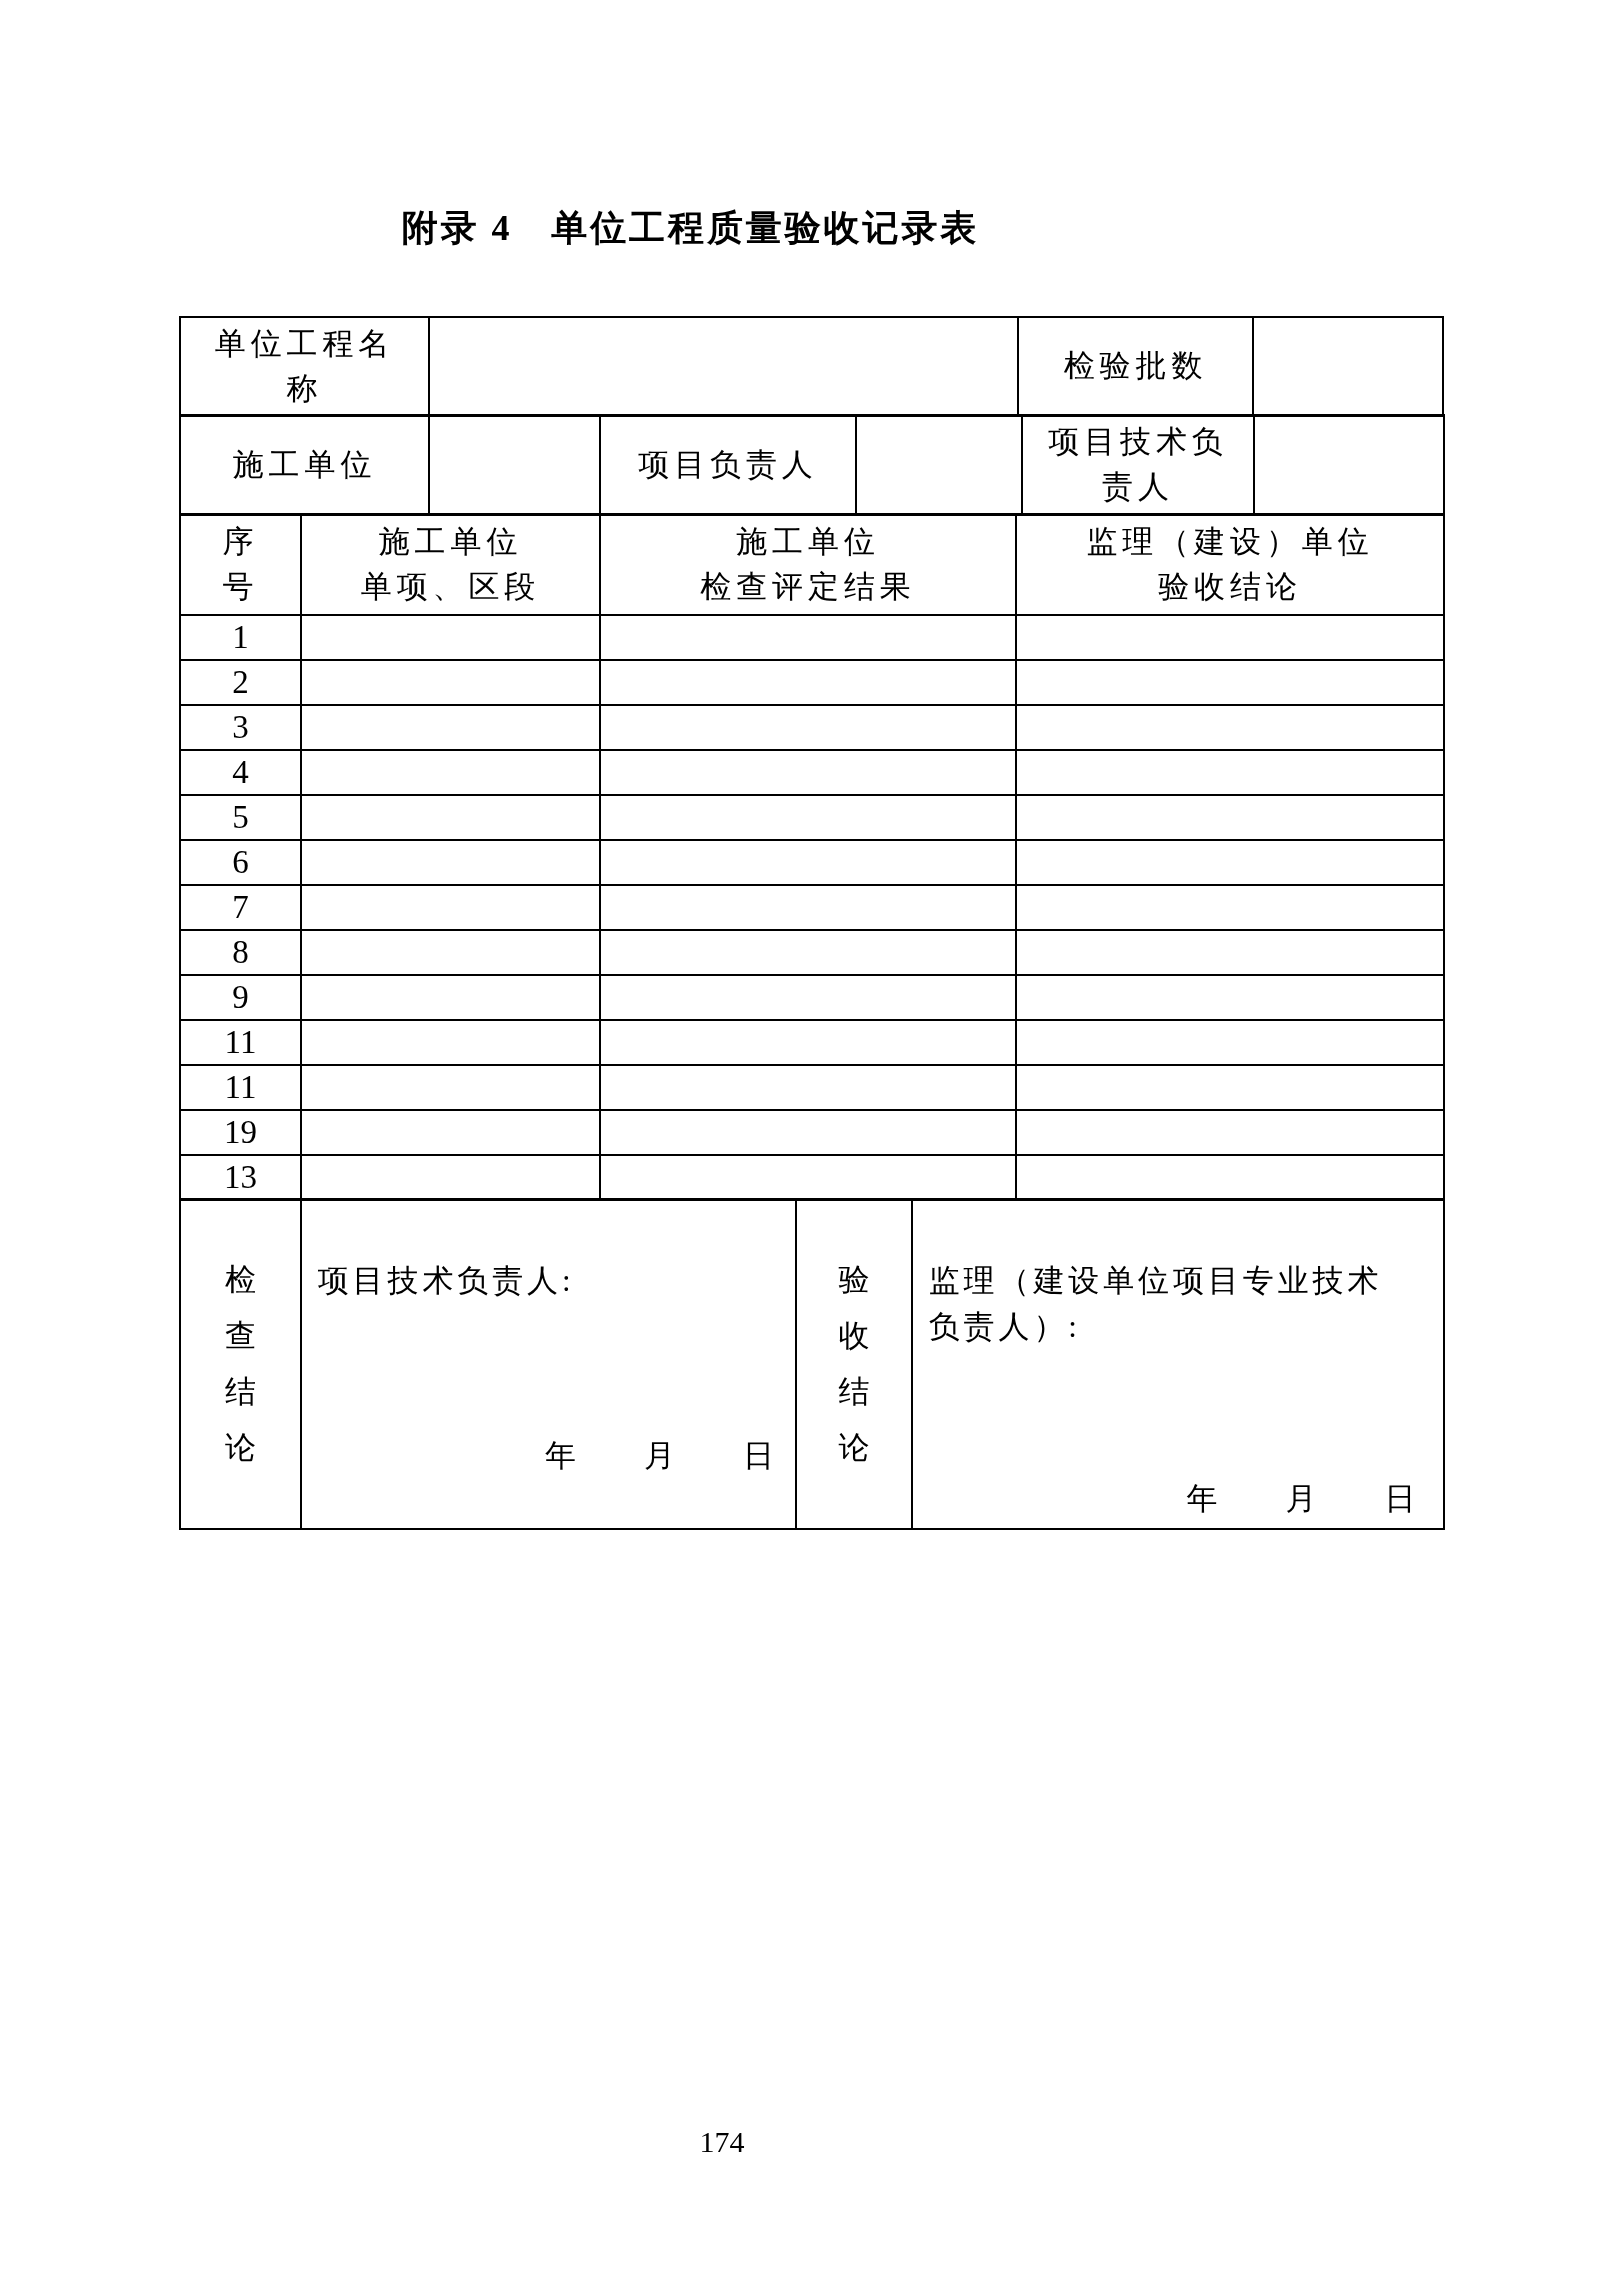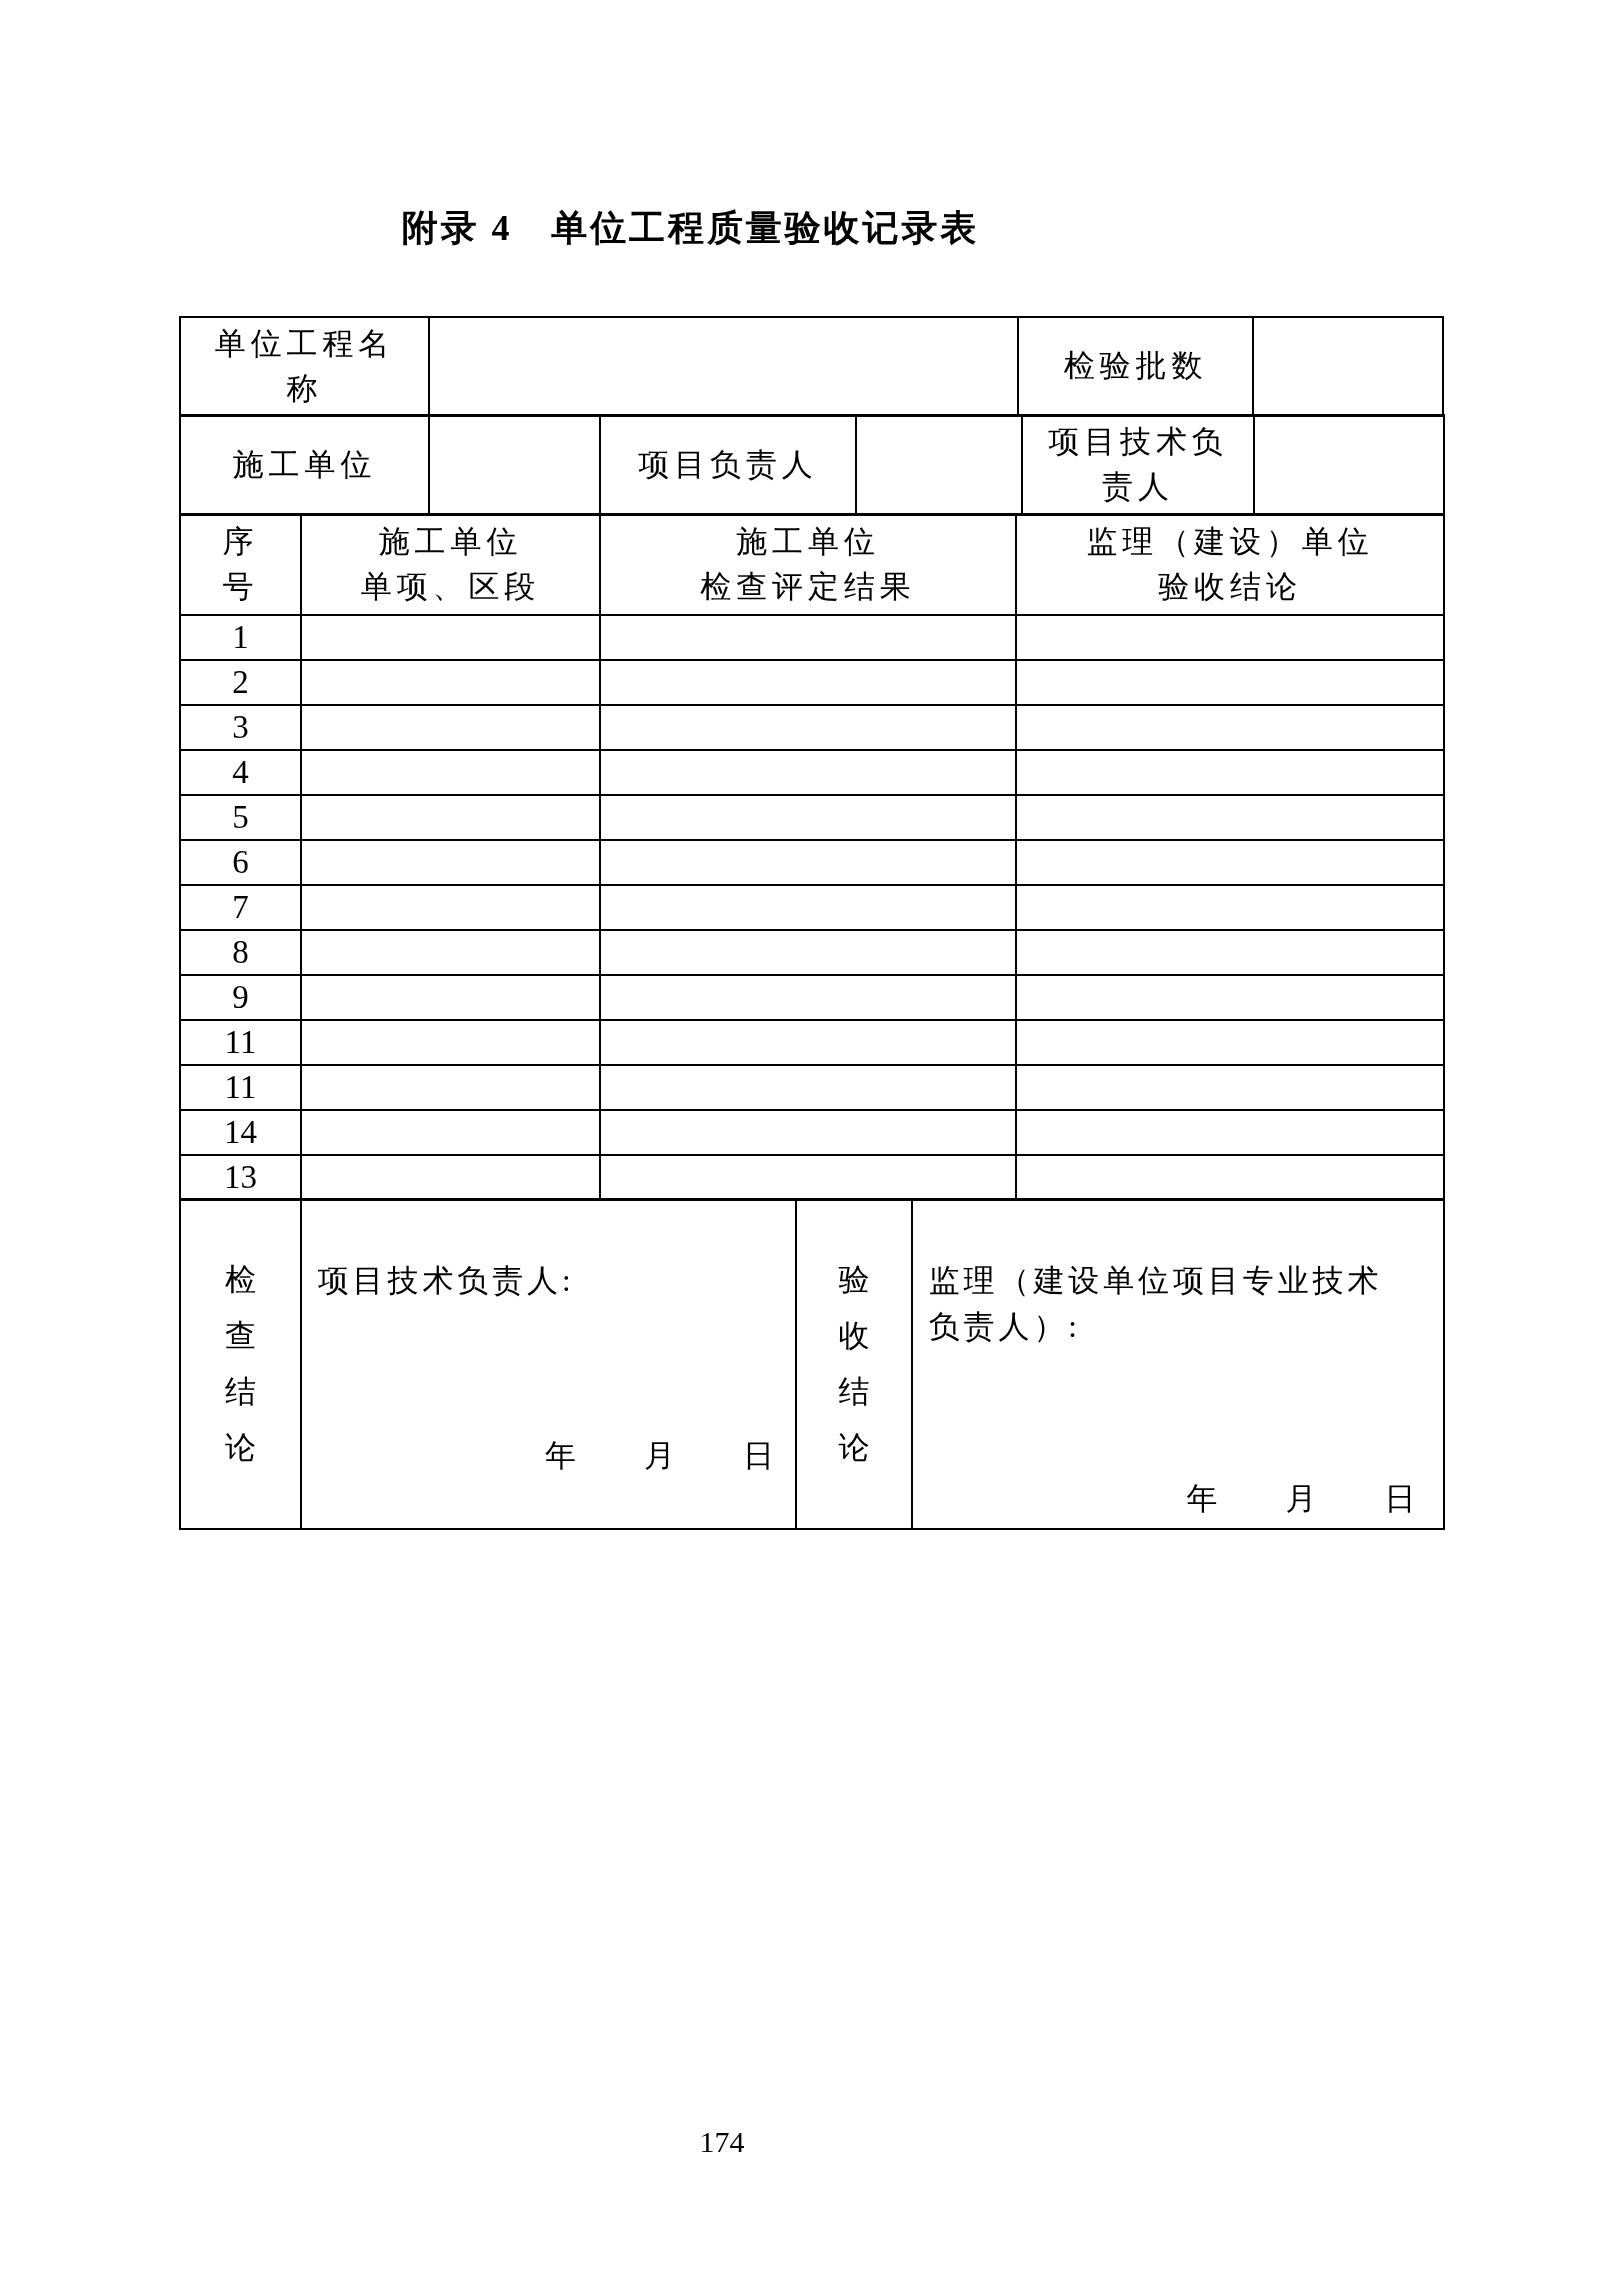--- a/index.html
+++ b/index.html
@@ -218,21 +218,21 @@
       <td></td>
       <td></td>
     </tr>
     <tr class="r-body">
       <td class="seq">11</td>
       <td></td>
       <td></td>
       <td></td>
     </tr>
     <tr class="r-body">
-      <td class="seq">14</td>
+      <td class="seq">19</td>
       <td></td>
       <td></td>
       <td></td>
     </tr>
     <tr class="r-body">
       <td class="seq">13</td>
       <td></td>
       <td></td>
       <td></td>
     </tr>

